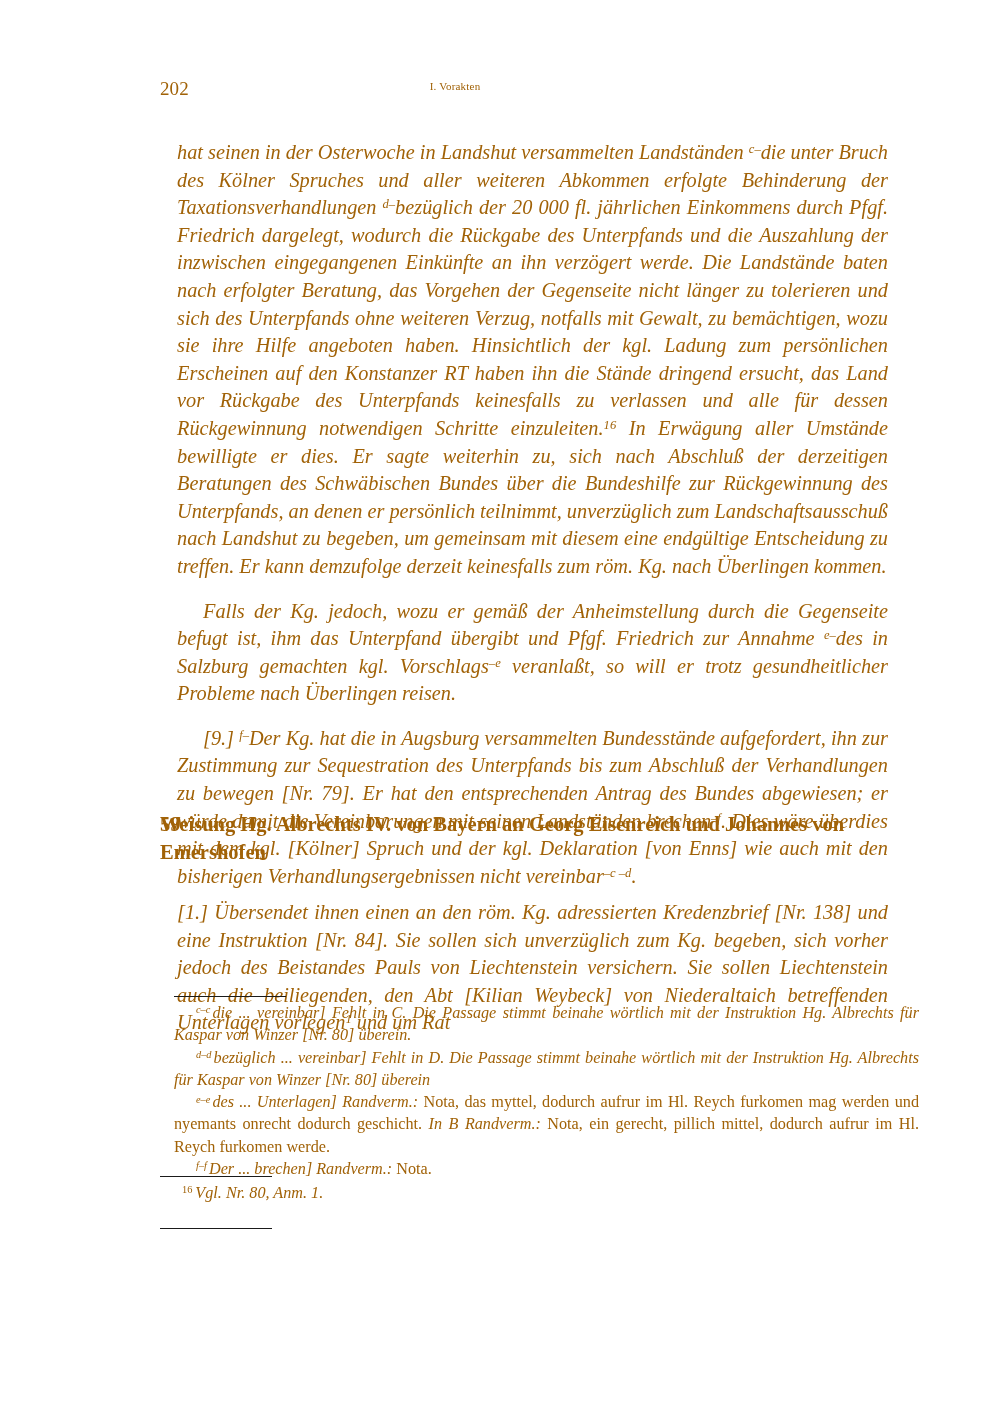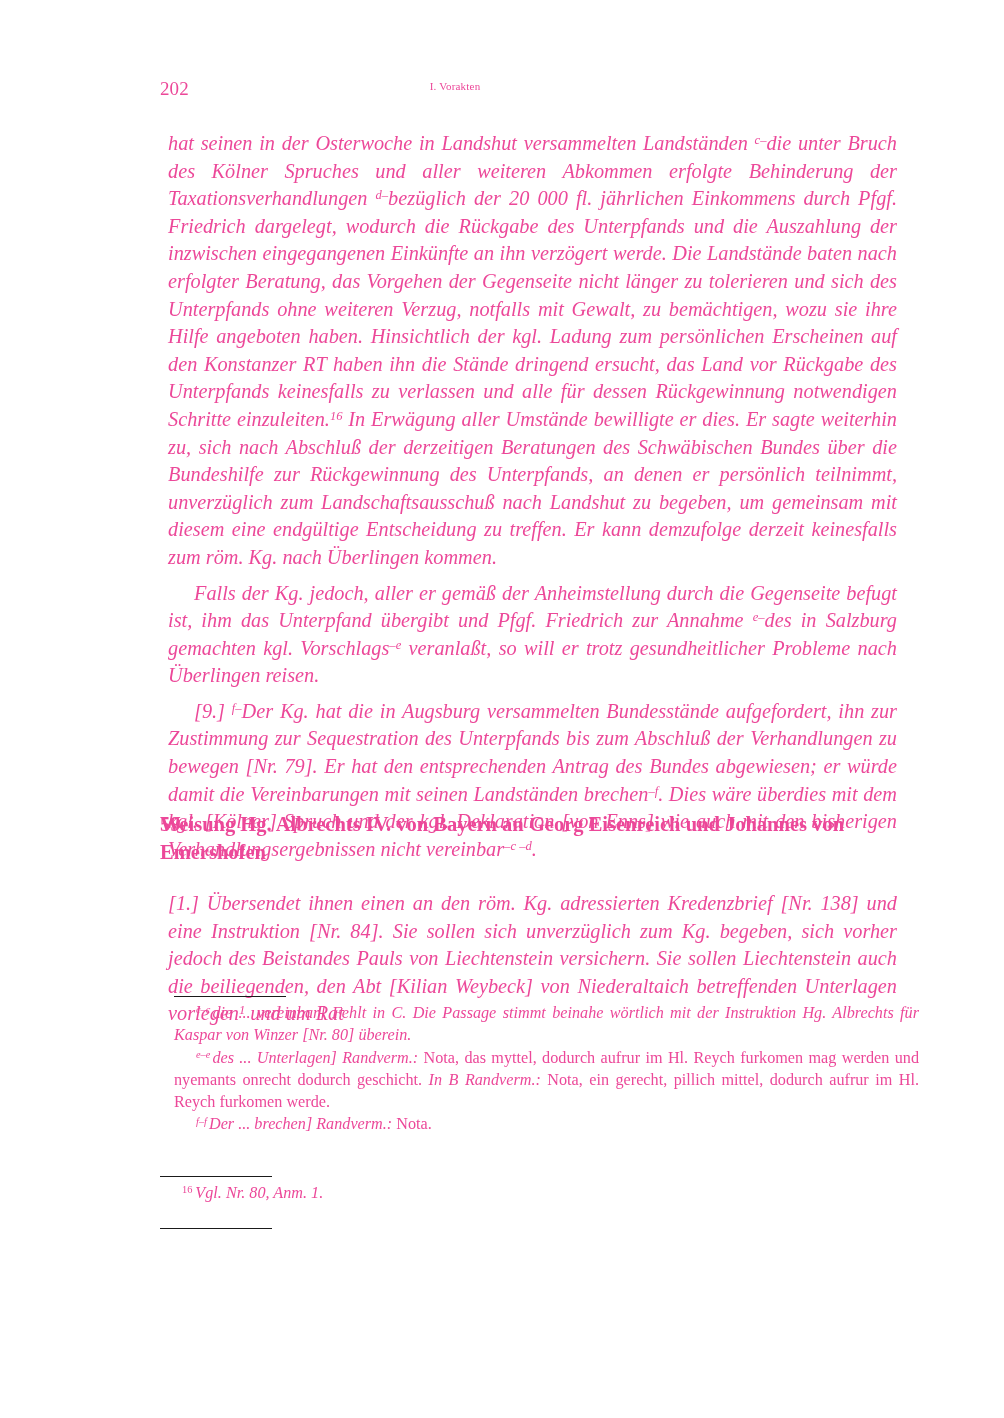--- a/index.html
+++ b/index.html
@@ -8,21 +8,21 @@
     background: #ffffff;
   }
   .page {
     position: relative;
     width: 1004px;
     height: 1418px;
     background: #ffffff;
     margin: 0 auto;
     overflow: hidden;
     font-family: "Liberation Serif", "DejaVu Serif", serif;
-    color: #ec4899;
+    color: #a16207;
   }
 
   
   .runhead {
     position: absolute;
     left: 160px;
     top: 78px;
     width: 745px;
     height: 24px;
   }
@@ -49,21 +49,21 @@
     left: 160px;
     top: 122px;
     width: 745px;
   }
   .para {
     font-style: italic;
     font-size: 20.3px;
     line-height: 27.6px;
     text-align: justify;
     text-justify: inter-word;
-    margin: 8px;
+    margin: 17px;
     hyphens: none;
   }
   .para.indent { text-indent: 26px; }
 
   
   sup.mk {
     font-size: 0.62em;
     vertical-align: 0.48em;
     font-style: italic;
     line-height: 0;
@@ -151,40 +151,41 @@
 <div class="page">
 
   <div class="runhead">
     <span class="folio">202</span>
     <span class="title">I. Vorakten</span>
   </div>
 
   <div class="body-block">
     <div id="body-paras">
         <p class="para"><span>hat seinen in der Osterwoche in Landshut versammelten Landständen </span><sup class="mk">c–</sup><span>die unter Bruch des Kölner Spruches und aller weiteren Abkommen erfolgte Behinderung der Taxationsverhandlungen </span><sup class="mk">d–</sup><span>bezüglich der 20 000 fl. jährlichen Einkommens durch Pfgf. Friedrich dargelegt, wodurch die Rückgabe des Unterpfands und die Auszahlung der inzwischen eingegangenen Einkünfte an ihn verzögert werde. Die Landstände baten nach erfolgter Beratung, das Vorgehen der Gegenseite nicht länger zu tolerieren und sich des Unterpfands ohne weiteren Verzug, notfalls mit Gewalt, zu bemächtigen, wozu sie ihre Hilfe angeboten haben. Hinsichtlich der kgl. Ladung zum persönlichen Erscheinen auf den Konstanzer RT haben ihn die Stände dringend ersucht, das Land vor Rückgabe des Unterpfands keinesfalls zu verlassen und alle für dessen Rückgewinnung notwendigen Schritte einzuleiten.</span><sup class="num">16</sup><span> In Erwägung aller Umstände bewilligte er dies. Er sagte weiterhin zu, sich nach Abschluß der derzeitigen Beratungen des Schwäbischen Bundes über die Bundeshilfe zur Rückgewinnung des Unterpfands, an denen er persönlich teilnimmt, unverzüglich zum Landschaftsausschuß nach Landshut zu begeben, um gemeinsam mit diesem eine endgültige Entscheidung zu treffen. Er kann demzufolge derzeit keinesfalls zum röm. Kg. nach Überlingen kommen.</span></p>
-        <p class="para indent"><span>Falls der Kg. jedoch, aller er gemäß der Anheimstellung durch die Gegenseite befugt ist, ihm das Unterpfand übergibt und Pfgf. Friedrich zur Annahme </span><sup class="mk">e–</sup><span>des in Salzburg gemachten kgl. Vorschlags</span><sup class="mk">–e</sup><span> veranlaßt, so will er trotz gesundheitlicher Probleme nach Überlingen reisen.</span></p>
+        <p class="para indent"><span>Falls der Kg. jedoch, wozu er gemäß der Anheimstellung durch die Gegenseite befugt ist, ihm das Unterpfand übergibt und Pfgf. Friedrich zur Annahme </span><sup class="mk">e–</sup><span>des in Salzburg gemachten kgl. Vorschlags</span><sup class="mk">–e</sup><span> veranlaßt, so will er trotz gesundheitlicher Probleme nach Überlingen reisen.</span></p>
         <p class="para indent"><span>[9.] </span><sup class="mk">f–</sup><span>Der Kg. hat die in Augsburg versammelten Bundesstände aufgefordert, ihn zur Zustimmung zur Sequestration des Unterpfands bis zum Abschluß der Verhandlungen zu bewegen [Nr. 79]. Er hat den entsprechenden Antrag des Bundes abgewiesen; er würde damit die Vereinbarungen mit seinen Landständen brechen</span><sup class="mk">–f</sup><span>. Dies wäre überdies mit dem kgl. [Kölner] Spruch und der kgl. Deklaration [von Enns] wie auch mit den bisherigen Verhandlungsergebnissen nicht vereinbar</span><sup class="mk">–c –d</sup><span>.</span></p>
       </div>
   </div>
 
   <div class="section-head">
     <span class="snum">59</span>
     <span class="stitle">Weisung Hg. Albrechts IV. von Bayern an Georg Eisenreich und Johannes von Emershofen</span>
   </div>
 
   <div class="regest-block">
     <div id="regest-paras">
         <p class="para"><span>[1.] Übersendet ihnen einen an den röm. Kg. adressierten Kredenzbrief [Nr. 138] und eine Instruktion [Nr. 84]. Sie sollen sich unverzüglich zum Kg. begeben, sich vorher jedoch des Beistandes Pauls von Liechtenstein versichern. Sie sollen Liechtenstein auch die beiliegenden, den Abt [Kilian Weybeck] von Niederaltaich betreffenden Unterlagen vorlegen</span><sup class="num">1</sup><span> und um Rat</span></p>
       </div>
   </div>
 
   <div class="fn-zone" id="app-zone">
     <div class="fn-rule"></div>
     <div id="app-notes">
         <p class="fn-para ind"><sup class="fmk">c–c</sup><span class="ital">die ... vereinbar] Fehlt in C. Die Passage stimmt beinahe wörtlich mit der Instruktion Hg. Albrechts für Kaspar von Winzer [Nr. 80] überein.</span></p>
+        <p class="fn-para ind"><sup class="fmk">d–d</sup><span class="ital">bezüglich ... vereinbar] Fehlt in D. Die Passage stimmt beinahe wörtlich mit der Instruktion Hg. Albrechts für Kaspar von Winzer [Nr. 80] überein</span></p>
         <p class="fn-para ind"><sup class="fmk">e–e</sup><span class="ital">des ... Unterlagen] Randverm.:</span><span class="roman"> Nota, das myttel, dodurch aufrur im Hl. Reych furkomen mag werden und nyemants onrecht dodurch geschicht.</span><span class="ital"> In B Randverm.:</span><span class="roman"> Nota, ein gerecht, pillich mittel, dodurch aufrur im Hl. Reych furkomen werde.</span></p>
         <p class="fn-para ind"><sup class="fmk">f–f</sup><span class="ital">Der ... brechen] Randverm.:</span><span class="roman"> Nota.</span></p>
       </div>
   </div>
 
   <div class="fn-zone" id="n16-zone">
     <div class="fn-rule"></div>
     <p class="fn-para ind">
       <sup class="fnum">16</sup><span class="ital">Vgl. Nr. 80, Anm. 1.</span>
     </p>

